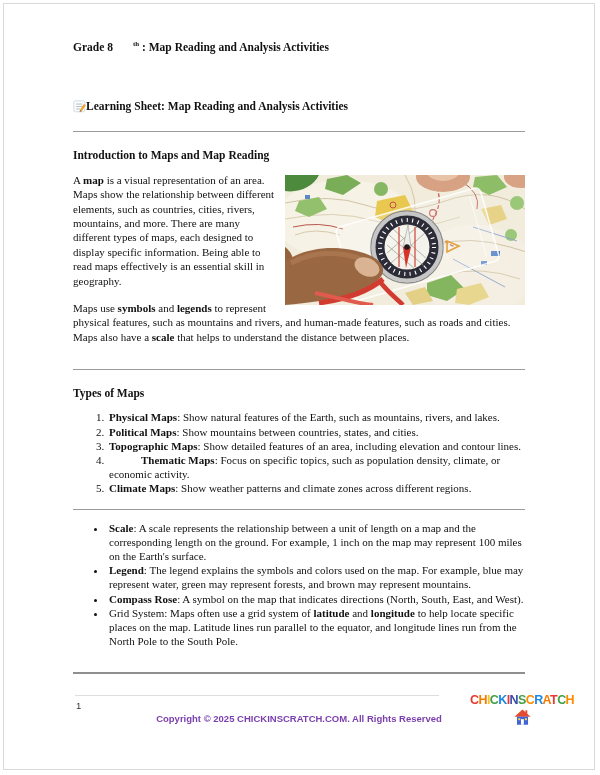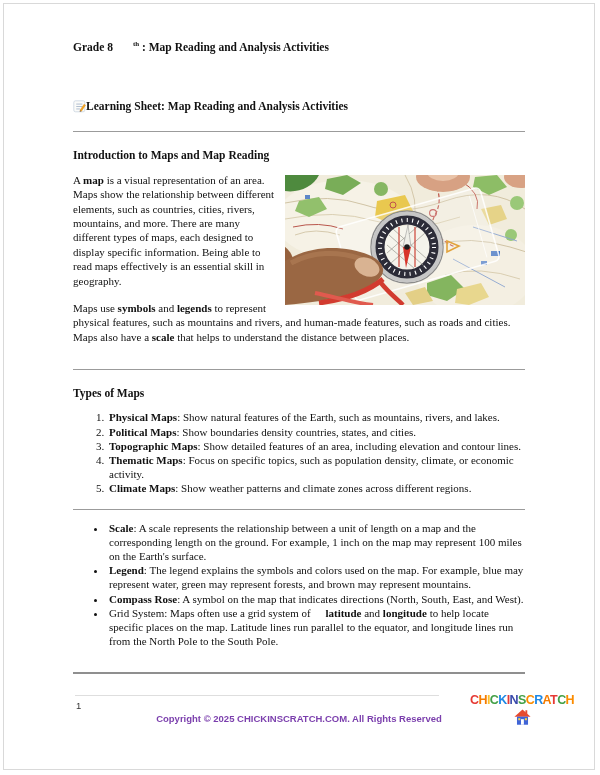--- a/index.html
+++ b/index.html
@@ -149,33 +149,33 @@
       </div>
       <p class="para"><span>A </span><span style="font-weight: bold;">map</span><span> is a visual representation of an area. Maps show the relationship between different elements, such as countries, cities, rivers, mountains, and more. There are many different types of maps, each designed to display specific information. Being able to read maps effectively is an essential skill in geography.</span></p>
       <p class="para"><span>Maps use </span><span style="font-weight: bold;">symbols</span><span> and </span><span style="font-weight: bold;">legends</span><span> to represent physical features, such as mountains and rivers, and human-made features, such as roads and cities. Maps also have a </span><span style="font-weight: bold;">scale</span><span> that helps to understand the distance between places.</span></p>
     </div>
 
     <hr class="rule rule-2">
 
     <h3 class="section-heading">Types of Maps</h3>
     <ol class="map-types body-text">
       <li><span style="font-weight: bold;">Physical Maps</span><span>: Show natural features of the Earth, such as mountains, rivers, and lakes.</span></li>
-      <li><span style="font-weight: bold;">Political Maps</span><span>: Show boundaries density countries, states, and cities.</span></li>
+      <li><span style="font-weight: bold;">Political Maps</span><span>: Show mountains between countries, states, and cities.</span></li>
       <li><span style="font-weight: bold;">Topographic Maps</span><span>: Show detailed features of an area, including elevation and contour lines.</span></li>
-      <li><span style="font-weight: bold;">Thematic Maps</span><span>: Focus on specific topics, such as population density, climate, or economic activity.</span></li>
+      <li><span style="font-weight: bold; margin-left: 32px;">Thematic Maps</span><span>: Focus on specific topics, such as population density, climate, or economic activity.</span></li>
       <li><span style="font-weight: bold;">Climate Maps</span><span>: Show weather patterns and climate zones across different regions.</span></li>
     </ol>
 
     <hr class="rule rule-3">
 
     <ul class="key-list body-text">
       <li><span style="font-weight: bold;">Scale</span><span>: A scale represents the relationship between a unit of length on a map and the corresponding length on the ground. For example, 1 inch on the map may represent 100 miles on the Earth's surface.</span></li>
       <li><span style="font-weight: bold;">Legend</span><span>: The legend explains the symbols and colors used on the map. For example, blue may represent water, green may represent forests, and brown may represent mountains.</span></li>
       <li><span style="font-weight: bold; margin-top: 17px;">Compass Rose</span><span>: A symbol on the map that indicates directions (North, South, East, and West).</span></li>
-      <li><span style="font-weight: normal;">Grid System</span><span>: Maps often use a grid system of </span><span style="font-weight: bold; margin-left: 12px;">latitude</span><span> and </span><span style="font-weight: bold;">longitude</span><span> to help locate specific places on the map. Latitude lines run parallel to the equator, and longitude lines run from the North Pole to the South Pole.</span></li>
+      <li><span style="font-weight: normal;">Grid System</span><span>: Maps often use a grid system of </span><span style="font-weight: bold;">latitude</span><span> and </span><span style="font-weight: bold;">longitude</span><span> to help locate specific places on the map. Latitude lines run parallel to the equator, and longitude lines run from the North Pole to the South Pole.</span></li>
     </ul>
   </div>
 
   <div class="footer">
     <hr class="rule-footer">
     <div class="thin-rule"></div>
     <span class="pagenum">1</span>
     <div class="copyright" style="color: rgb(123, 63, 173);">Copyright © 2025 CHICKINSCRATCH.COM. All Rights Reserved</div>
     <div class="logo">
       <span class="logo-letters"><span style="color: rgb(229, 57, 53);">C</span><span style="color: rgb(245, 124, 0);">H</span><span style="color: rgb(251, 192, 45);">I</span><span style="color: rgb(67, 160, 71);">C</span><span style="color: rgb(30, 136, 229);">K</span><span style="color: rgb(229, 57, 53);">I</span><span style="color: rgb(57, 73, 171);">N</span><span style="color: rgb(67, 160, 71);">S</span><span style="color: rgb(251, 140, 0);">C</span><span style="color: rgb(30, 136, 229);">R</span><span style="color: rgb(245, 124, 0);">A</span><span style="color: rgb(229, 57, 53);">T</span><span style="color: rgb(67, 160, 71);">C</span><span style="color: rgb(251, 140, 0);">H</span></span>

